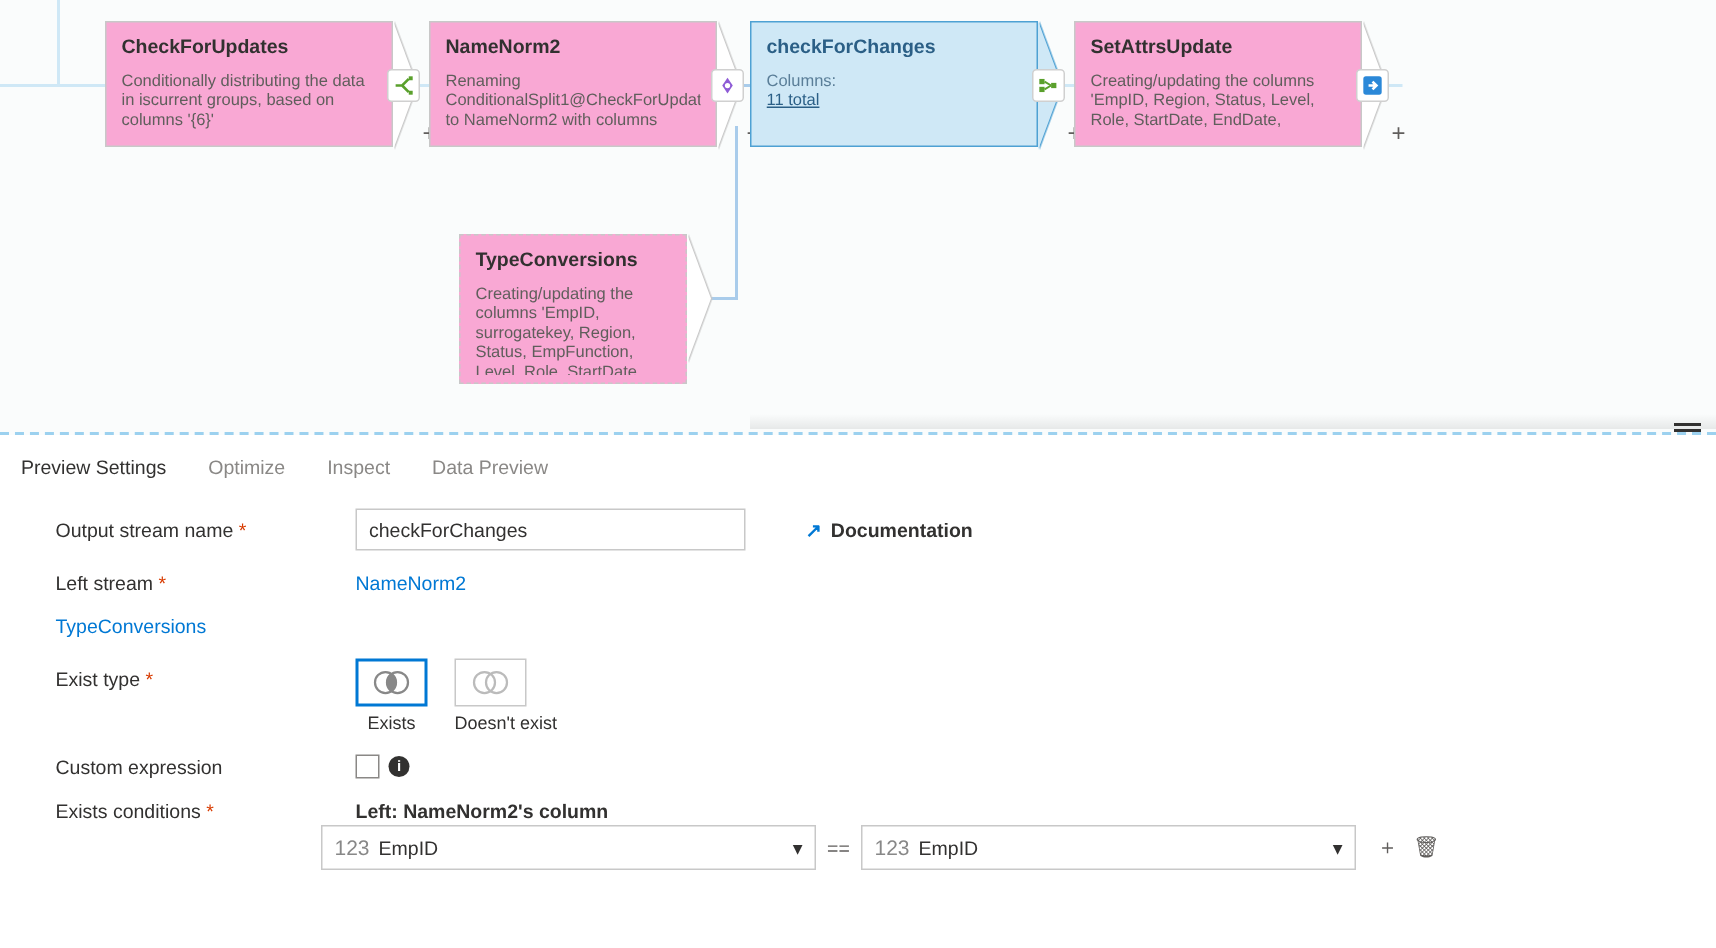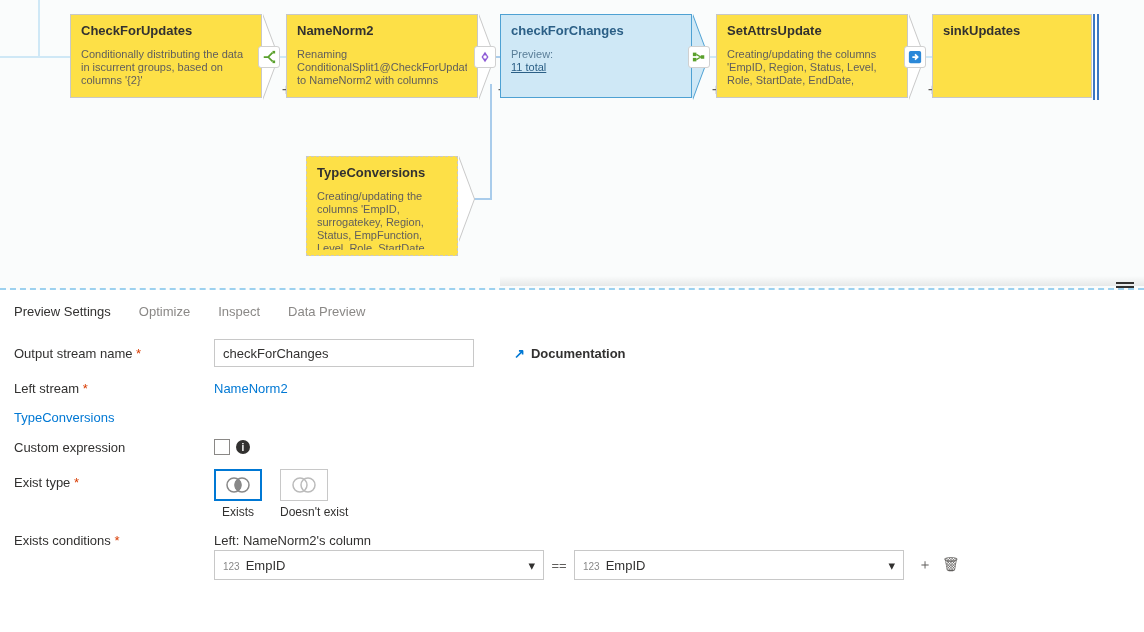--- a/index.html
+++ b/index.html
@@ -7,21 +7,21 @@
   .canvas { position: relative; height: 290px; background: #fafcfc; border-bottom: 2px dashed #9cd1ef; overflow: hidden; }
   .pipe-h { position: absolute; height: 2px; background: #cfe8f6; }
   .pipe-v { position: absolute; width: 2px; background: #cfe8f6; }
   .pipe-h.sel { background: #a9cceb; }
   .pipe-v.sel { background: #a9cceb; }
 
   .node {
     position: absolute;
     width: 192px; height: 84px;
     border: 1px solid #c8c8c8;
-    background: #fde047;
+    background: #f9a8d4;
     padding: 8px 10px 8px 10px;
   }
   .node::after {
     content: ""; position: absolute; top: -1px; right: -17px;
     width: 0; height: 0;
     border-top: 43px solid transparent;
     border-bottom: 43px solid transparent;
     border-left: 16px solid #fff;
     filter: drop-shadow(1px 0 0 #c8c8c8);
   }
@@ -41,60 +41,60 @@
   .op-icon svg { width: 14px; height: 14px; }
 
   .shadow-line { position: absolute; top: 276px; left: 500px; right: 0; height: 10px; background: linear-gradient(180deg, rgba(0,0,0,0.00), rgba(0,0,0,0.08)); }
   .drag-handle { position: absolute; right: 10px; top: 282px; width: 18px; height: 6px; border-top: 2px solid #323130; border-bottom: 2px solid #323130; cursor: ns-resize; }
 
   .panel { padding: 12px 14px 0 14px; }
   .tabs { display: flex; gap: 28px; margin-bottom: 18px; }
   .tab { color: #8a8886; font-size: 13px; padding: 2px 0; cursor: pointer; }
   .tab.active { color: #323130; }
 
-  .row { display: flex; align-items: center; margin-bottom: 14px; }
+  .row { display: flex; align-items: center; margin-bottom: 14px; margin-left: 23px; }
   .row .label { width: 200px; color: #323130; }
   .req::after { content: " *"; color: #d83b01; }
   .textinput { width: 260px; height: 28px; border: 1px solid #c8c8c8; padding: 0 8px; font-size: 13px; color: #323130; }
   .linkval { color: #0078d4; cursor: pointer; }
   .doc { margin-left: 40px; color: #323130; font-weight: 600; display: inline-flex; align-items: center; gap: 6px; }
   .doc-icon { color: #0078d4; font-size: 13px; }
 
   .exist-opts { display: flex; gap: 18px; }
   .exist-opt { text-align: center; cursor: pointer; }
   .exist-box { width: 48px; height: 32px; border: 1px solid #c8c8c8; display: flex; align-items: center; justify-content: center; margin-bottom: 4px; }
   .exist-opt.selected .exist-box { border: 2px solid #0078d4; }
   .exist-lbl { font-size: 12px; color: #323130; }
 
   .chk { width: 16px; height: 16px; border: 1px solid #8a8886; background: #fff; display: inline-block; vertical-align: middle; }
   .info-i { width: 14px; height: 14px; border-radius: 50%; background: #323130; color: #fff; font-size: 10px; display: inline-flex; align-items: center; justify-content: center; margin-left: 6px; font-style: normal; font-weight: bold; }
   .cond-row { display: flex; align-items: center; margin-left: 200px; }
   .dropdown { width: 330px; height: 30px; border: 1px solid #c8c8c8; display: flex; align-items: center; padding: 0 8px; justify-content: space-between; cursor: pointer; }
-  .dtype { font-size: 10px; color: #888; margin-right: 6px; }
+  .dtype { font-size: 14px; color: #888; margin-right: 6px; }
   .eq { width: 30px; text-align: center; color: #605e5c; }
   .row-actions { margin-left: 14px; color: #605e5c; display: flex; gap: 10px; font-size: 14px; }
 </style>
 </head>
 <body>
 
 <div class="canvas">
 
   <div class="pipe-v" style="left:38px; top:0; height:56px;"></div>
   <div class="pipe-h" style="left:0; top:56px; width:70px;"></div>
   <div class="pipe-h" style="left:250px; top:56px; width:40px;"></div>
   <div class="pipe-h sel" style="left:465px; top:56px; width:40px;"></div>
   <div class="pipe-h" style="left:680px; top:56px; width:40px;"></div>
   <div class="pipe-h" style="left:895px; top:56px; width:40px;"></div>
 
   <div class="pipe-h sel" style="left:456px; top:198px; width:34px;"></div>
   <div class="pipe-v sel" style="left:490px; top:84px; height:116px;"></div>
 
   <div class="node" style="left:70px; top:14px;">
     <div class="node-title">CheckForUpdates</div>
-    <div class="node-desc">Conditionally distributing the data in iscurrent groups, based on columns '{2}'</div>
+    <div class="node-desc">Conditionally distributing the data in iscurrent groups, based on columns '{6}'</div>
     <div class="node-plus">+</div>
   </div>
   <div class="op-icon" style="left:258px; top:46px;">
     <svg viewBox="0 0 16 16">
         <path d="M2 8h5l5-5M7 8l5 5" stroke="#5aa02c" stroke-width="2" fill="none"></path>
         <rect x="12" y="1" width="3" height="3" fill="#5aa02c"></rect>
         <rect x="12" y="12" width="3" height="3" fill="#5aa02c"></rect>
       </svg>
   </div>
 
@@ -106,21 +106,21 @@
   <div class="op-icon" style="left:474px; top:46px;">
     <svg viewBox="0 0 16 16">
         <path d="M8 2l4 6-4 6-4-6z" fill="#8e5bd6"></path>
         <circle cx="8" cy="8" r="2" fill="#fff"></circle>
       </svg>
   </div>
 
   <div class="node selected" style="left:500px; top:14px;">
     <div class="node-title">checkForChanges</div>
     <div class="node-desc">
-      <span>Preview:</span><br>
+      <span>Columns:</span><br>
       <span style="color:#2b5f86;text-decoration:underline;">11 total</span>
     </div>
     <div class="node-plus">+</div>
   </div>
   <div class="op-icon" style="left:688px; top:46px;">
     <svg viewBox="0 0 16 16">
         <rect x="1" y="3" width="4" height="4" fill="#5aa02c"></rect>
         <rect x="1" y="9" width="4" height="4" fill="#5aa02c"></rect>
         <rect x="10" y="6" width="4" height="4" fill="#5aa02c"></rect>
         <path d="M5 5l5 3M5 11l5-3" stroke="#5aa02c" stroke-width="1.5"></path>
@@ -132,24 +132,20 @@
     <div class="node-desc">Creating/updating the columns 'EmpID, Region, Status, Level, Role, StartDate, EndDate, EmpFunction, iscurrent,</div>
     <div class="node-plus">+</div>
   </div>
   <div class="op-icon" style="left:904px; top:46px;">
     <svg viewBox="0 0 16 16">
         <rect x="1" y="1" width="14" height="14" rx="2" fill="#2b88d8"></rect>
         <path d="M5 8h5M8 5l3 3-3 3" stroke="#fff" stroke-width="2" fill="none"></path>
       </svg>
   </div>
 
-  <div class="node sink" style="left:932px; top:14px;">
-    <div class="node-title">sinkUpdates</div>
-    <div class="sink-end"></div>
-  </div>
 
   <div class="node dashed" style="left:306px; top:156px; width:152px; height:100px;">
     <div class="node-title">TypeConversions</div>
     <div class="node-desc" style="max-height:60px;">Creating/updating the columns 'EmpID, surrogatekey, Region, Status, EmpFunction, Level, Role, StartDate, EndDate,</div>
   </div>
 
   <div class="shadow-line"></div>
 </div>
 <div class="drag-handle"></div>
 
@@ -170,26 +166,20 @@
     </a>
   </div>
 
   <div class="row">
     <div class="label req">Left stream</div>
     <span class="linkval">NameNorm2</span>
   </div>
 
   <div class="row">
     <span class="linkval">TypeConversions</span>
-  </div>
-
-  <div class="row">
-    <div class="label">Custom expression</div>
-    <span class="chk"></span>
-    <span class="info-i">i</span>
   </div>
 
   <div class="row" style="align-items:flex-start;">
     <div class="label req" style="padding-top:6px;">Exist type</div>
     <div class="exist-opts">
       <div class="exist-opt selected">
         <div class="exist-box">
           <svg width="30" height="18">
               <circle cx="11" cy="9" r="7" fill="none" stroke="#888" stroke-width="1.5"></circle>
               <circle cx="19" cy="9" r="7" fill="none" stroke="#888" stroke-width="1.5"></circle>
@@ -203,23 +193,29 @@
           <svg width="30" height="18">
               <circle cx="11" cy="9" r="7" fill="none" stroke="#bbb" stroke-width="1.5"></circle>
               <circle cx="19" cy="9" r="7" fill="none" stroke="#bbb" stroke-width="1.5"></circle>
             </svg>
         </div>
         <div class="exist-lbl">Doesn't exist</div>
       </div>
     </div>
   </div>
 
+  <div class="row">
+    <div class="label">Custom expression</div>
+    <span class="chk"></span>
+    <span class="info-i">i</span>
+  </div>
+
   <div class="row" style="margin-bottom:2px;">
     <div class="label req">Exists conditions</div>
-    <div style="width:340px; font-weight:400;">Left: NameNorm2's column</div>
+    <div style="width:340px; font-weight:700;">Left: NameNorm2's column</div>
     <div style="width:30px;"></div>
   </div>
 
   <div class="cond-row">
     <div class="dropdown">
       <span><span class="dtype">123</span><span>EmpID</span></span>
       <span>▾</span>
     </div>
     <div class="eq">==</div>
     <div class="dropdown">

